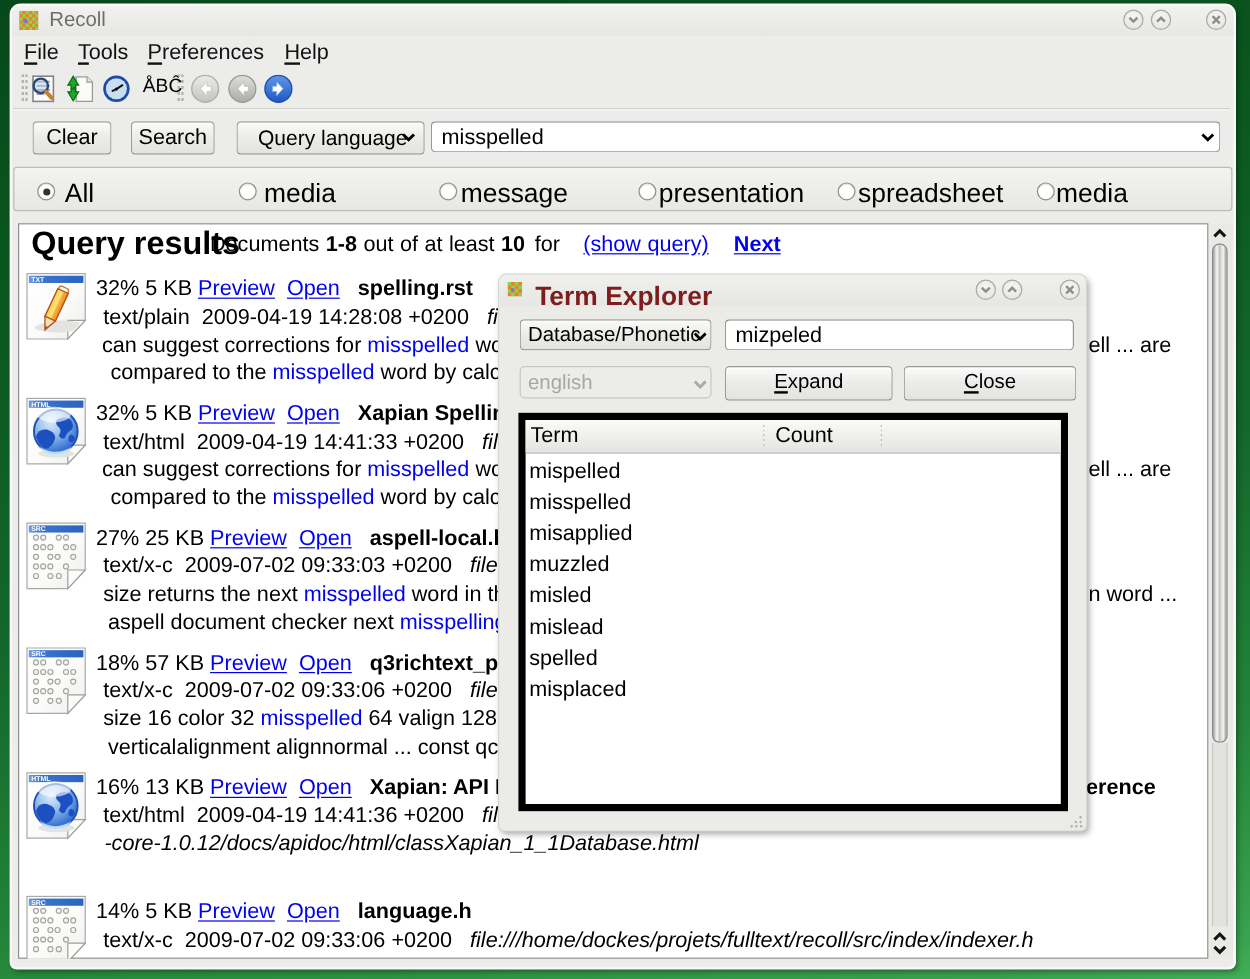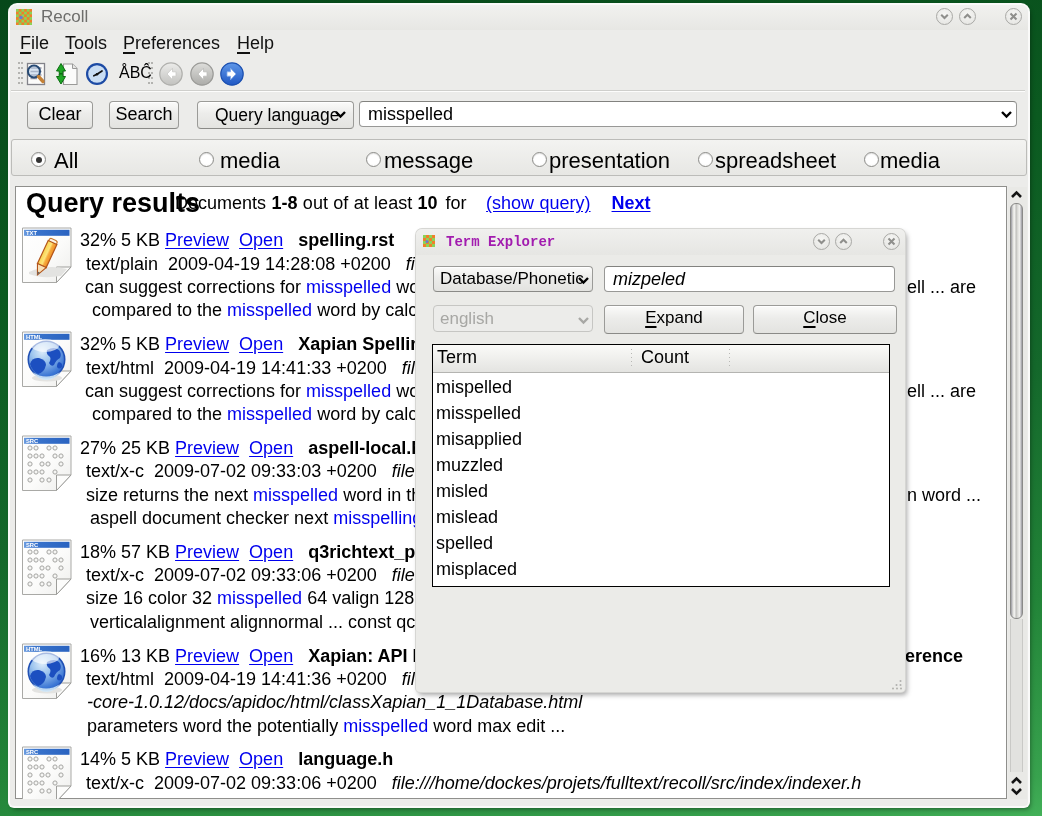--- a/index.html
+++ b/index.html
@@ -60,30 +60,30 @@
 #sthumb{position:absolute;left:1010px;top:203px;width:13px;height:416px;border:1px solid #8a8a88;border-radius:6px;box-sizing:border-box;
  background:linear-gradient(90deg,#9898a0 0%,#dcdcd9 18%,#f5f5f3 30%,#c2c2bf 48%,#dfdfdc 62%,#efefed 78%,#98989f 100%);}
 #strack{position:absolute;left:1010px;top:619px;width:13px;height:153px;background:#e2e2df;
  border-left:1px solid #c9c9c6;border-right:1px solid #c9c9c6;box-sizing:border-box;}
 
 #dlg{position:absolute;left:416px;top:229px;width:489px;height:463px;
  background:#ebebe8;border-radius:6px 6px 4px 4px;
  box-shadow:0 0 0 1px #d6d6d3, 2px 3px 5px rgba(0,0,0,.35);}
 #dlgtitle{position:absolute;left:0;top:0;width:100%;height:26px;
  background:linear-gradient(#f0f0ee,#e6e6e3);border-radius:6px 6px 0 0;}
-#dlgname{position:absolute;left:30px;top:5px;font-size:14px;font-weight:bold;color:#a21caf;font-family:Liberation Mono, monospace;}
+#dlgname{position:absolute;left:30px;top:5px;font-size:22px;font-weight:bold;color:#7f1d1d;}
 .combo{position:absolute;height:28px;border:1px solid #9b9b98;border-bottom-color:#8a8a87;border-radius:4px;
  background:linear-gradient(#fbfbfa,#ececea 45%,#e3e3e0);box-shadow:inset 0 1px 0 #fff;
  font-size:18px;color:#000;box-sizing:border-box;}
 .combo .lbl{position:absolute;left:9px;top:3px;}
 #dinput{position:absolute;left:188px;top:37px;width:291px;height:26px;background:#fff;
  border:1px solid #989896;border-top-color:#82827f;border-radius:4px;box-sizing:border-box;}
-#dinput .txt{position:absolute;left:8px;top:2px;font-size:18px;font-style:italic;}
-#dtable{position:absolute;left:16px;top:115px;width:458px;height:243px;background:#fff;
- border:1px solid #000000;box-sizing:border-box;}
+#dinput .txt{position:absolute;left:8px;top:2px;font-size:18px;}
+#dtable{position:absolute;left:16px;top:115px;width:458px;height:332px;background:#fff;
+ border:6px solid #000000;box-sizing:border-box;}
 #dthead{position:absolute;left:0;top:0;width:100%;height:27px;
  background:linear-gradient(#fafaf8,#e4e4e1);border-bottom:1px solid #b4b4b1;}
 #dthead .h{position:absolute;top:2px;font-size:18px;color:#000;}
 .ditem{position:absolute;left:3px;font-size:18px;color:#000;}
 </style>
 </head>
 <body>
 <div id="page">
 
 <div id="win"></div>
@@ -412,21 +412,20 @@
 <div class="rl" style="left:90px;top:508px">aspell document checker next <span class="blue">misspelling</span> and suggestions for the misspelled word</div>
 
 <div class="rl" style="left:80px;top:542px">18% 57 KB <a>Preview</a>&nbsp; <a>Open</a> &nbsp; <b>q3richtext_p.h</b></div>
 <div class="rl" style="left:86px;top:565px">text/x-c&nbsp; 2009-07-02 09:33:06 +0200 &nbsp; <i>file:///usr/include/qt4/Qt/q3richtext_p.h</i></div>
 <div class="rl" style="left:86px;top:588px">size 16 color 32 <span class="blue">misspelled</span> 64 valign 128 anchor 256 documentrect 512 fulls</div>
 <div class="rl" style="left:90px;top:612px">verticalalignment alignnormal ... const qchar misspelled anchor</div>
 
 <div class="rl" style="left:80px;top:646px">16% 13 KB <a>Preview</a>&nbsp; <a>Open</a> &nbsp; <b>Xapian: API Documentation: Xapian::Database Class Ref</b></div>
 <div class="rl" style="left:86px;top:669px">text/html&nbsp; 2009-04-19 14:41:36 +0200 &nbsp; <i>file:///home/dockes/tmp/xapian</i></div>
 <div class="rl" style="left:87px;top:692px"><i>-core-1.0.12/docs/apidoc/html/classXapian_1_1Database.html</i></div>
-<div class="rl" style="left:87px;top:716px">parameters word the potentially <span class="blue">misspelled</span> word max edit ...</div>
 
 <div class="rl" style="left:80px;top:749px">14% 5 KB <a>Preview</a>&nbsp; <a>Open</a> &nbsp; <b>language.h</b></div>
 <div class="rl" style="left:86px;top:773px">text/x-c&nbsp; 2009-07-02 09:33:06 +0200 &nbsp; <i>file:///home/dockes/projets/fulltext/recoll/src/index/indexer.h</i></div>
 
 <div class="rl" style="left:907px;top:277px">ell ... are</div>
 <div class="rl" style="left:907px;top:381px">ell ... are</div>
 <div class="rl" style="left:907px;top:485px">n word ...</div>
 <div class="rl" style="left:905px;top:646px"><b>erence</b></div>
 </div>
 

